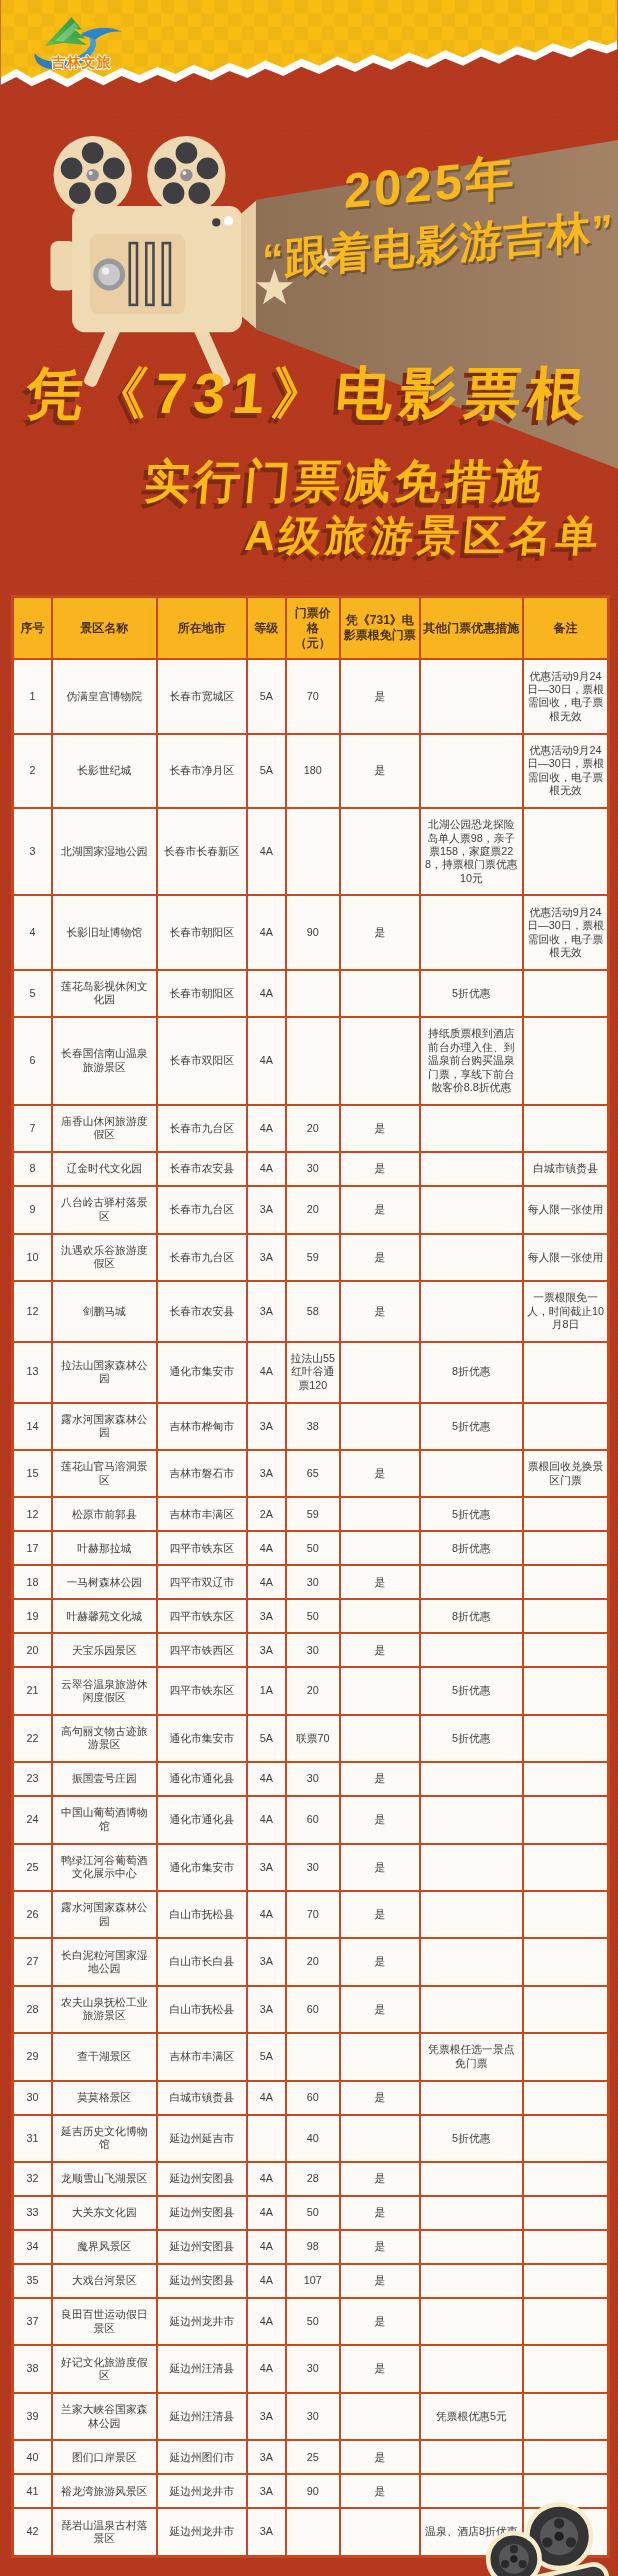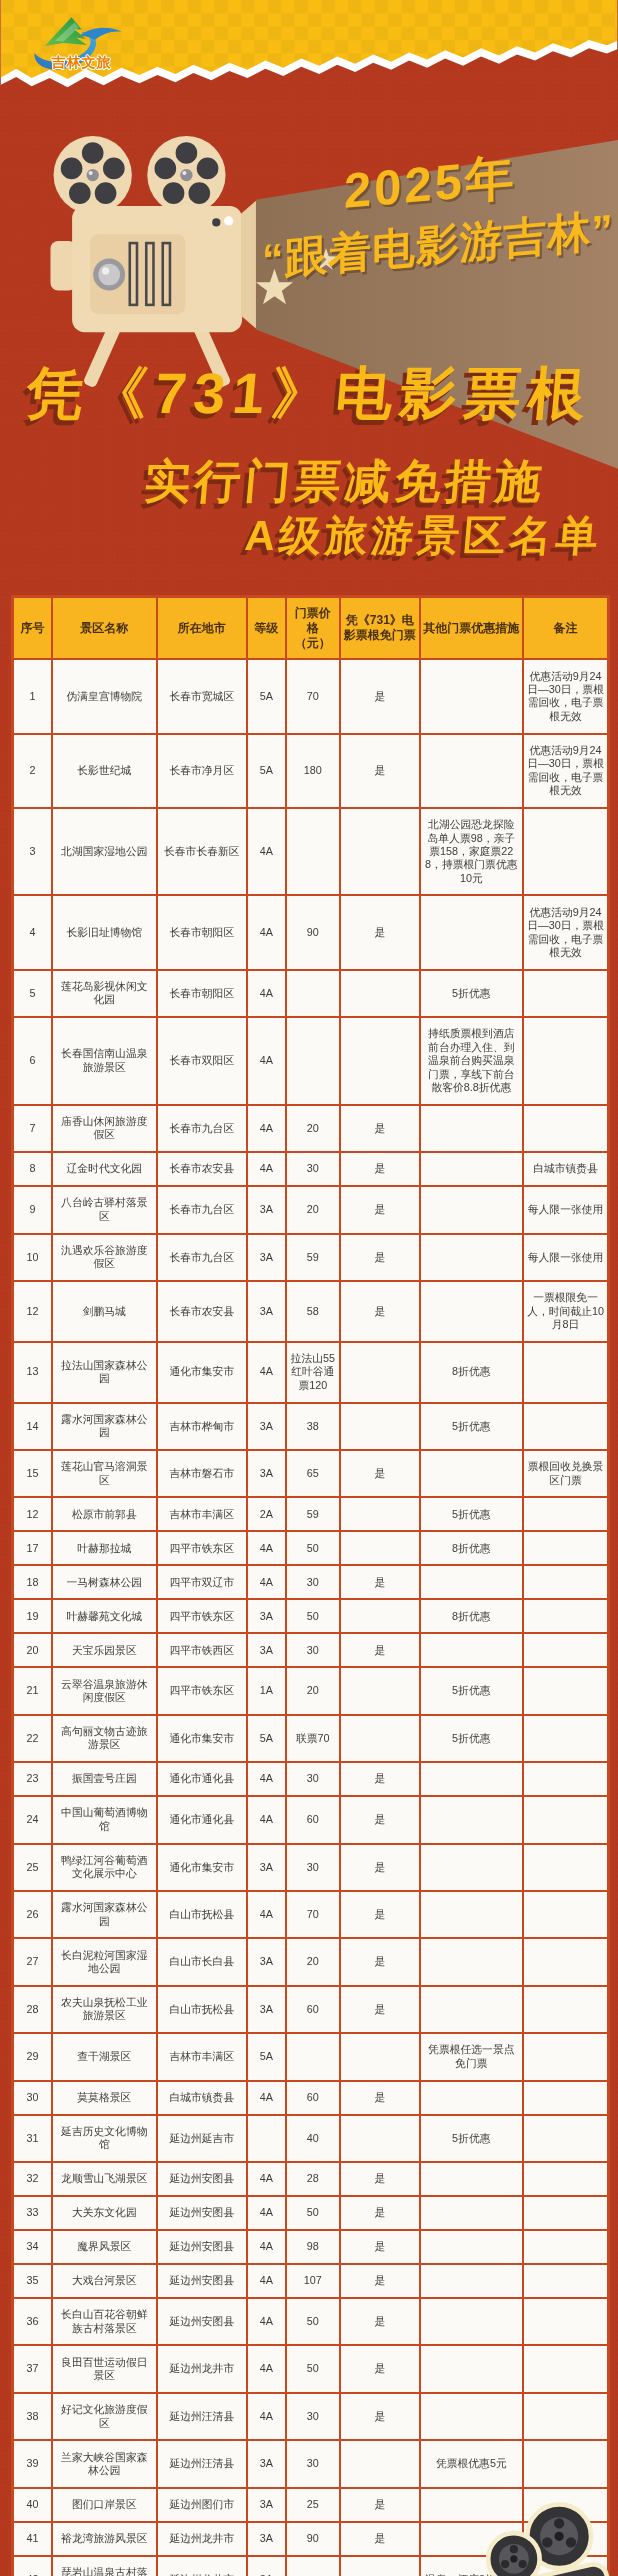--- a/index.html
+++ b/index.html
@@ -537,30 +537,20 @@
           <td>35</td>
           <td>大戏台河景区</td>
           <td>延边州安图县</td>
           <td>4A</td>
           <td>107</td>
           <td>是</td>
           <td></td>
           <td></td>
         </tr>
         <tr>
-          <td>36</td>
-          <td>长白山百花谷朝鲜族古村落景区</td>
-          <td>延边州安图县</td>
-          <td>4A</td>
-          <td>50</td>
-          <td>是</td>
-          <td></td>
-          <td></td>
-        </tr>
-        <tr>
           <td>37</td>
           <td>良田百世运动假日景区</td>
           <td>延边州龙井市</td>
           <td>4A</td>
           <td>50</td>
           <td>是</td>
           <td></td>
           <td></td>
         </tr>
         <tr>

